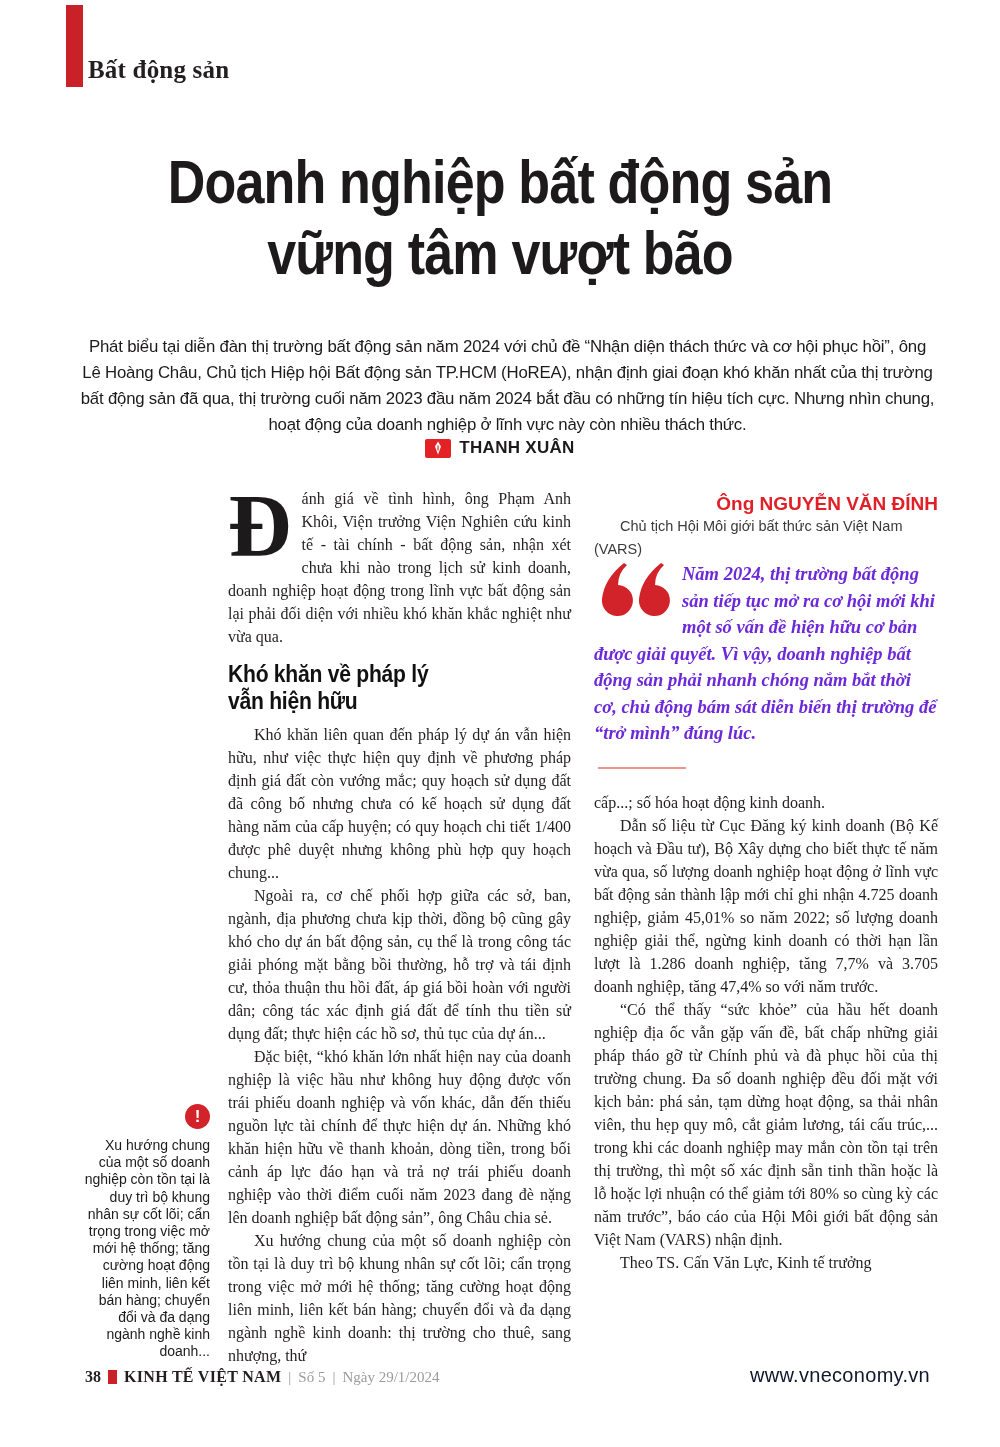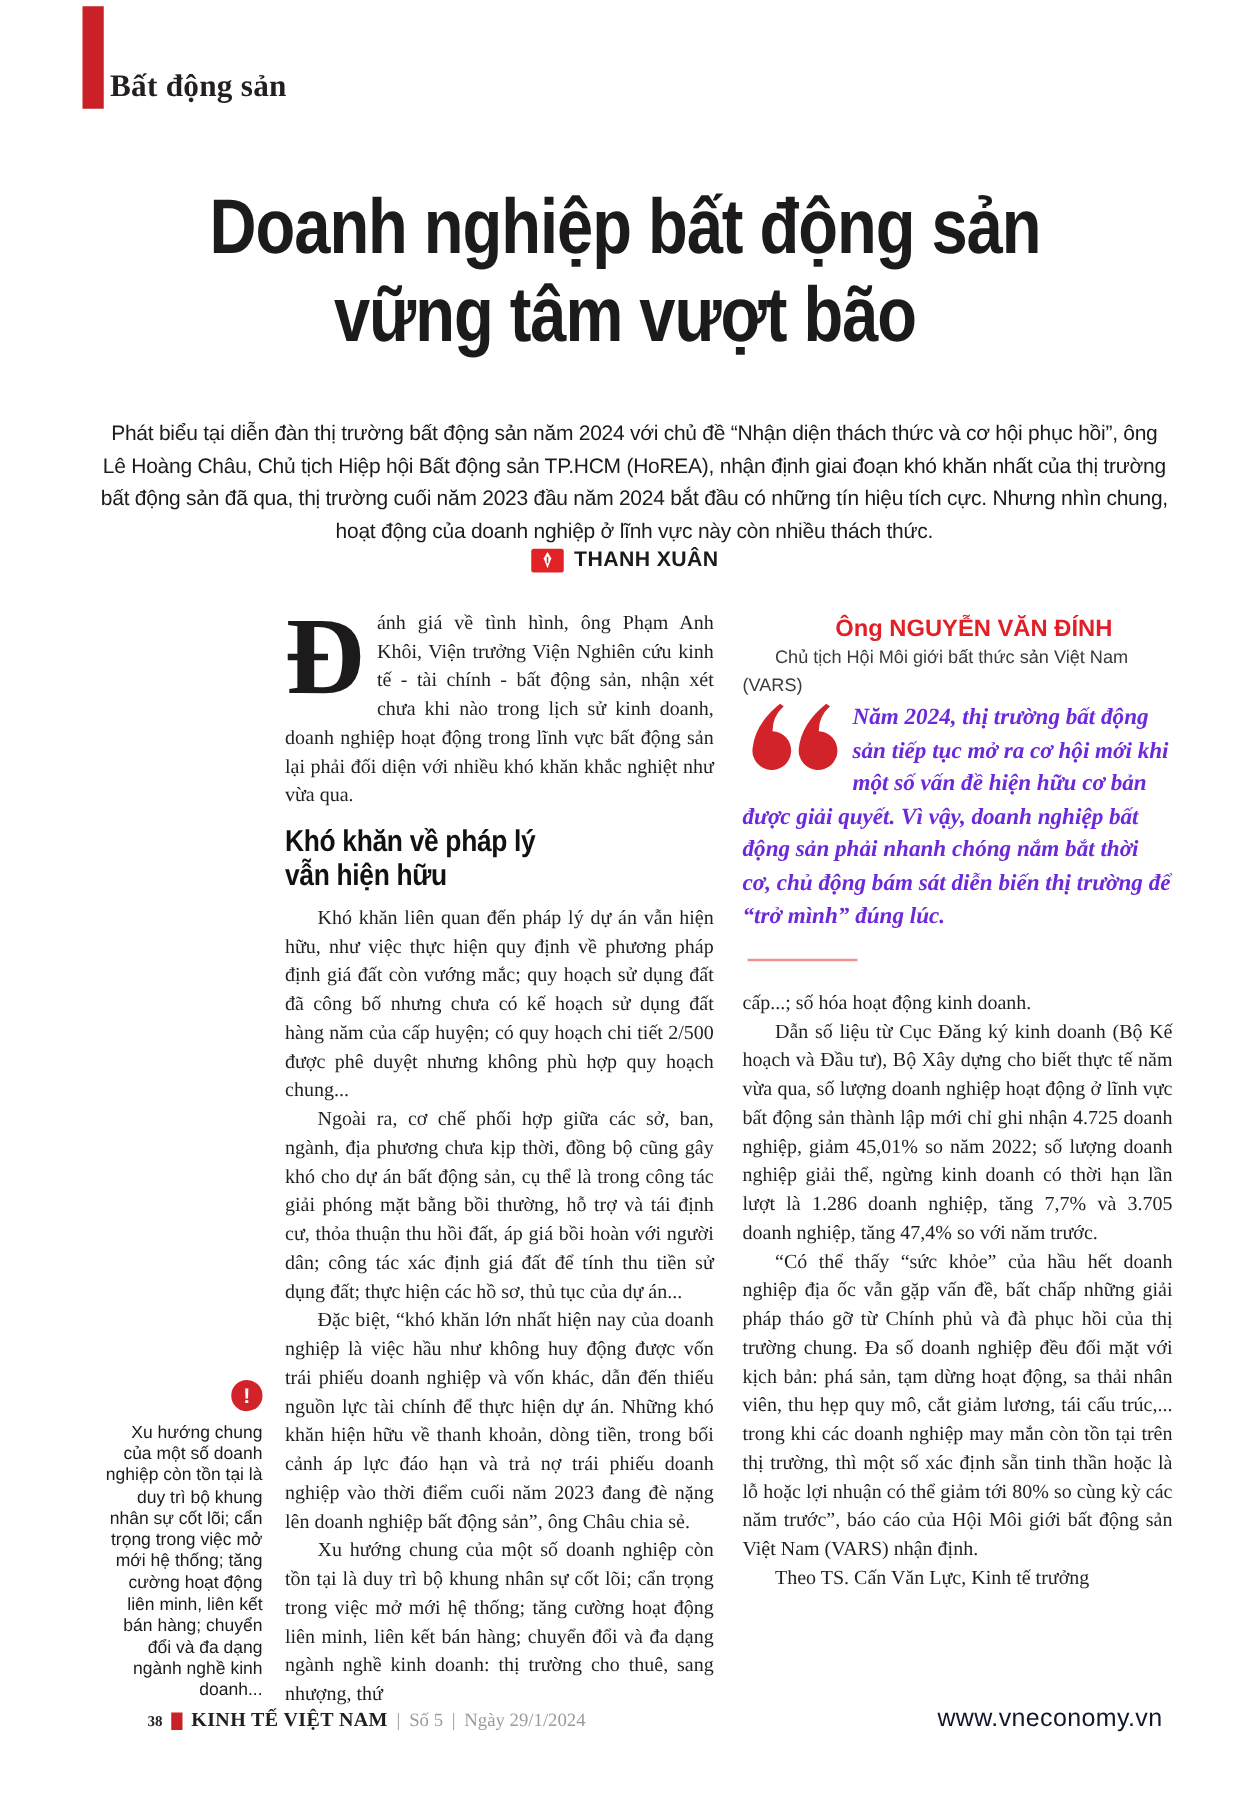--- a/index.html
+++ b/index.html
@@ -31,38 +31,38 @@
   .col-right{left:594px;top:492px;width:344px;}
   .col p{margin:0;text-indent:26px;}
   .col p.noindent{text-indent:0;}
   .dropcap{float:left;font-family:"Liberation Serif",serif;font-weight:bold;font-size:88px;
     line-height:70px;padding:4px 10px 0 0;color:#1d1a1b;}
   .subhead{font-family:"Liberation Sans",sans-serif;font-weight:bold;font-size:24px;line-height:27px;
     letter-spacing:-.3px;transform:scaleX(.88);transform-origin:0 0;margin:12px 0 9px;text-align:left;color:#111;}
   .subhead span{display:block;}
   
   .profile-name{font-family:"Liberation Sans",sans-serif;font-weight:bold;font-size:19px;
-    color:#e01f26;text-align:center;text-indent:0;margin:0;}
+    color:#e01f26;text-align:right;text-indent:0;margin:0;}
   .profile-role{font-family:"Liberation Sans",sans-serif;font-size:14.5px;color:#3a3a3a;
     text-align:left;text-indent:0;margin:2px 0 18px;}
   .pullquote{font-weight:bold;font-style:italic;font-size:18.5px;line-height:26.5px;
     text-align:left;color:#6d28d9;}
   .qmark{float:left;width:82px;height:56px;margin:2px 6px 0 0;}
   .quote-rule{width:88px;border-top:2px solid #f2928e;margin:20px 0 22px 4px;}
   
   .sidebar-note{position:absolute;left:84px;top:1104px;width:126px;text-align:right;
     font-family:"Liberation Sans",sans-serif;font-size:14px;line-height:17.2px;color:#1d1a1b;}
   .excl{display:inline-flex;width:25px;height:25px;border-radius:50%;background:#d2232a;
     color:#fff;font-weight:bold;font-size:17px;align-items:center;justify-content:center;
     margin-bottom:8px;font-family:"Liberation Sans",sans-serif;}
   
   .footer{position:absolute;left:85px;top:1364px;width:845px;display:flex;
     justify-content:space-between;align-items:baseline;}
   .footer-left{display:flex;align-items:baseline;gap:7px;}
-  .footer .pagenum{font-weight:bold;font-size:12px;font-family:"Liberation Serif",serif;margin-left:33px;}
+  .footer .pagenum{font-weight:bold;font-size:16px;font-family:"Liberation Serif",serif;}
   .footer .redsq{width:9px;height:14px;background:#c92127;align-self:center;}
   .footer .pub{font-weight:bold;font-size:16px;font-family:"Liberation Serif",serif;letter-spacing:.3px;}
   .footer .dim{color:#9b9b9b;font-size:15px;font-family:"Liberation Serif",serif;}
   .footer .site{color:#0f172a;font-size:20px;font-family:"Liberation Sans",sans-serif;letter-spacing:.3px;}
 </style>
 </head>
 <body>
 
 <div class="section-bar"></div>
 <div class="section-label">Bất động sản</div>
@@ -85,21 +85,21 @@
 </div>
 
 <div class="col col-left">
   <p class="noindent">
     <span class="dropcap">Đ</span><span>ánh giá về tình hình, ông Phạm Anh Khôi, Viện trưởng Viện Nghiên cứu kinh tế - tài chính - bất động sản, nhận xét chưa khi nào trong lịch sử kinh doanh, doanh nghiệp hoạt động trong lĩnh vực bất động sản lại phải đối diện với nhiều khó khăn khắc nghiệt như vừa qua.</span>
   </p>
   <div class="subhead">
     <span>Khó khăn về pháp lý</span>
     <span>vẫn hiện hữu</span>
   </div>
-  <p>Khó khăn liên quan đến pháp lý dự án vẫn hiện hữu, như việc thực hiện quy định về phương pháp định giá đất còn vướng mắc; quy hoạch sử dụng đất đã công bố nhưng chưa có kế hoạch sử dụng đất hàng năm của cấp huyện; có quy hoạch chi tiết 2/500 được phê duyệt nhưng không phù hợp quy hoạch chung...</p>
+  <p>Khó khăn liên quan đến pháp lý dự án vẫn hiện hữu, như việc thực hiện quy định về phương pháp định giá đất còn vướng mắc; quy hoạch sử dụng đất đã công bố nhưng chưa có kế hoạch sử dụng đất hàng năm của cấp huyện; có quy hoạch chi tiết 1/400 được phê duyệt nhưng không phù hợp quy hoạch chung...</p>
   <p>Ngoài ra, cơ chế phối hợp giữa các sở, ban, ngành, địa phương chưa kịp thời, đồng bộ cũng gây khó cho dự án bất động sản, cụ thể là trong công tác giải phóng mặt bằng bồi thường, hỗ trợ và tái định cư, thỏa thuận thu hồi đất, áp giá bồi hoàn với người dân; công tác xác định giá đất để tính thu tiền sử dụng đất; thực hiện các hồ sơ, thủ tục của dự án...</p>
   <p>Đặc biệt, “khó khăn lớn nhất hiện nay của doanh nghiệp là việc hầu như không huy động được vốn trái phiếu doanh nghiệp và vốn khác, dẫn đến thiếu nguồn lực tài chính để thực hiện dự án. Những khó khăn hiện hữu về thanh khoản, dòng tiền, trong bối cảnh áp lực đáo hạn và trả nợ trái phiếu doanh nghiệp vào thời điểm cuối năm 2023 đang đè nặng lên doanh nghiệp bất động sản”, ông Châu chia sẻ.</p>
   <p>Xu hướng chung của một số doanh nghiệp còn tồn tại là duy trì bộ khung nhân sự cốt lõi; cẩn trọng trong việc mở mới hệ thống; tăng cường hoạt động liên minh, liên kết bán hàng; chuyển đổi và đa dạng ngành nghề kinh doanh: thị trường cho thuê, sang nhượng, thứ</p>
 </div>
 
 <div class="col col-right">
   <p class="profile-name">Ông NGUYỄN VĂN ĐÍNH</p>
   <p class="profile-role">Chủ tịch Hội Môi giới bất thức sản Việt Nam (VARS)</p>
   <div class="pullquote">
     <span class="qmark">

